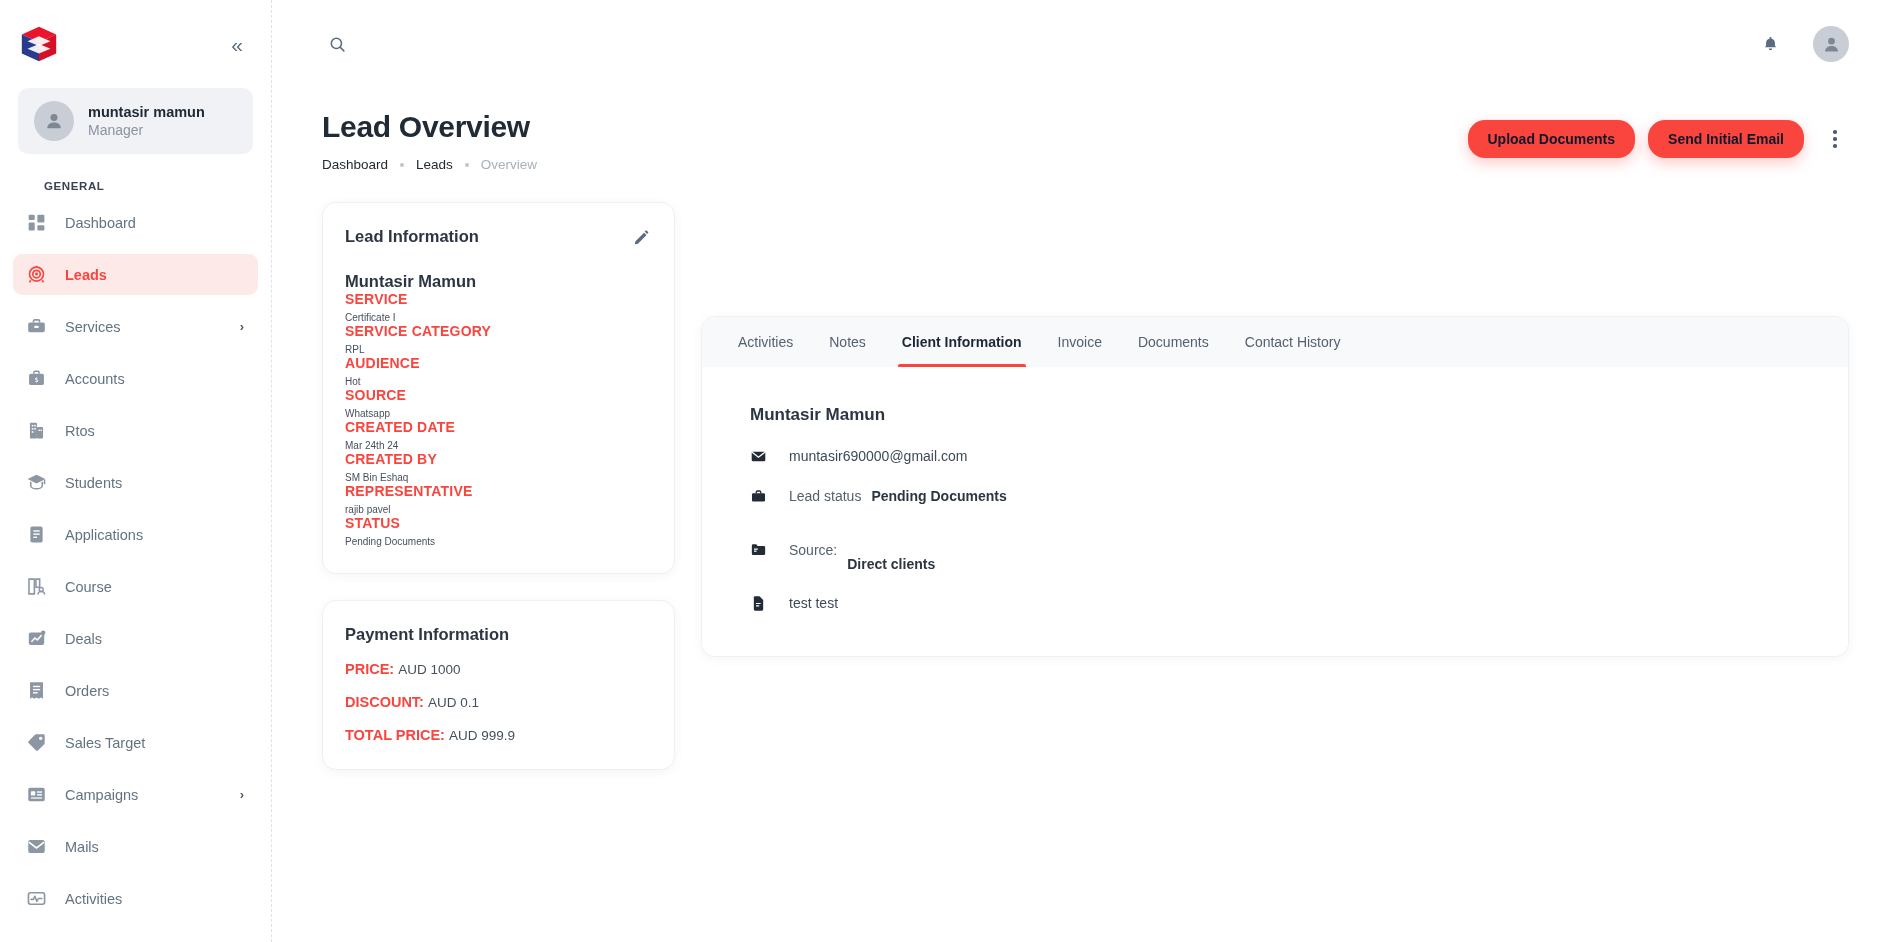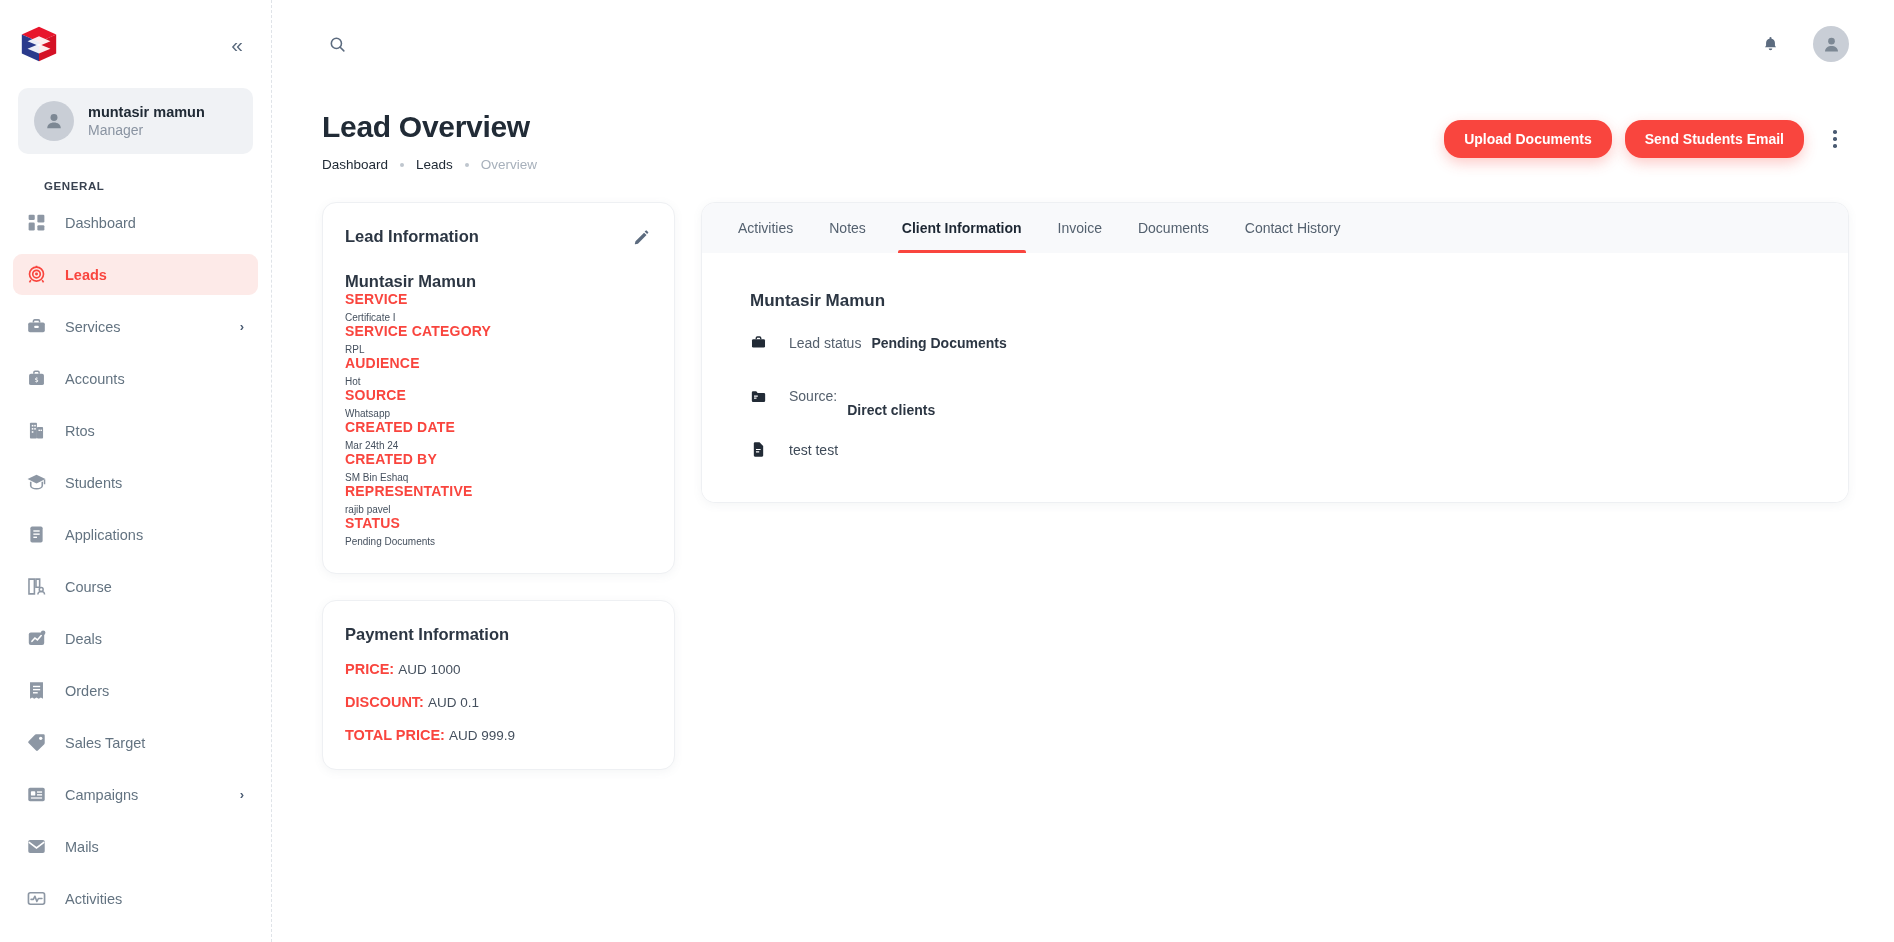--- a/index.html
+++ b/index.html
@@ -101,40 +101,40 @@
   .breadcrumb {
     display: flex; align-items: center; gap: 12px;
     margin-top: 13px; font-size: 13.5px;
   }
   .crumb { color: #212b36; cursor: pointer; }
   .crumb.current { color: #a7b0bb; cursor: default; }
   .crumb-dot { width: 4px; height: 4px; border-radius: 50%; background: #bfc6ce; }
 
   .head-actions { display: flex; align-items: center; gap: 13px; padding-top: 10px; }
   .btn-primary {
-    background: #f9453e; color: #ffffff;
+    background: #f9453e; color: #0f172a;
     border: none; border-radius: 17px;
     padding: 0 20px; height: 38px;
     font-size: 14px; font-weight: 700;
     font-family: "Liberation Sans", sans-serif;
     cursor: pointer; white-space: nowrap;
     box-shadow: 0 5px 14px rgba(249,69,62,0.28);
   }
   .kebab {
     width: 28px; height: 34px; cursor: pointer; margin-left: 4px;
     display: flex; flex-direction: column; align-items: center;
     justify-content: center; gap: 3.5px;
   }
   .kebab span { width: 3.5px; height: 3.5px; border-radius: 50%; background: #4a5b72; }
 
   
   .content {
     display: flex; gap: 26px;
     padding: 30px 45px 0 50px;
-    align-items: flex-start;
+    align-items: center;
   }
   .col-left { flex: 0 0 353px; }
   .col-right { flex: 1 1 auto; }
 
   .card {
     background: #ffffff;
     border: 1px solid #eef0f3;
     border-radius: 14px;
     box-shadow: 0 2px 10px rgba(100,110,130,0.07);
   }
@@ -417,21 +417,21 @@
         <div class="breadcrumb" id="breadcrumb">
             <span class="crumb">Dashboard</span>
             <span class="crumb-dot"></span>
             <span class="crumb">Leads</span>
             <span class="crumb-dot"></span>
             <span class="crumb current">Overview</span>
           </div>
       </div>
       <div class="head-actions">
         <button class="btn-primary">Upload Documents</button>
-        <button class="btn-primary">Send Students Email</button>
+        <button class="btn-primary">Send Initial Email</button>
         <span class="kebab">
           <span></span>
             <span></span>
             <span></span>
         </span>
       </div>
     </div>
 
     <div class="content">
 
@@ -513,20 +513,29 @@
               <div class="tab">
                 <span>Documents</span>
               </div>
               <div class="tab">
                 <span>Contact History</span>
               </div>
             </div>
           <div class="tab-panel">
             <div class="client-name">Muntasir Mamun</div>
             <div id="client-rows">
+                <div class="client-row">
+                  <span class="client-ico">
+                    <svg viewBox="0 0 24 24" width="17" height="17" fill="currentColor">
+                      <rect x="2.4" y="5.2" width="19.2" height="13.6" rx="1.8"></rect>
+                      <polyline points="3,6 12,13 21,6" fill="none" stroke="#ffffff" stroke-width="1.9"></polyline>
+                    </svg>
+                  </span>
+                  <span>muntasir690000@gmail.com</span>
+                </div>
                 <div class="client-row">
                   <span class="client-ico">
                     <svg viewBox="0 0 24 24" width="17" height="17" fill="currentColor">
                       <rect x="2.8" y="7.4" width="18.4" height="11.8" rx="1.9"></rect>
                       <path d="M8.8 7.4V5.9c0-.9.7-1.6 1.6-1.6h3.2c.9 0 1.6.7 1.6 1.6v1.5" fill="none" stroke="currentColor" stroke-width="1.9"></path>
                     </svg>
                   </span>
                   <span class="client-lbl">Lead status</span>
                   <span class="client-val" style="margin-left:-12px;">Pending Documents</span>
                 </div>

